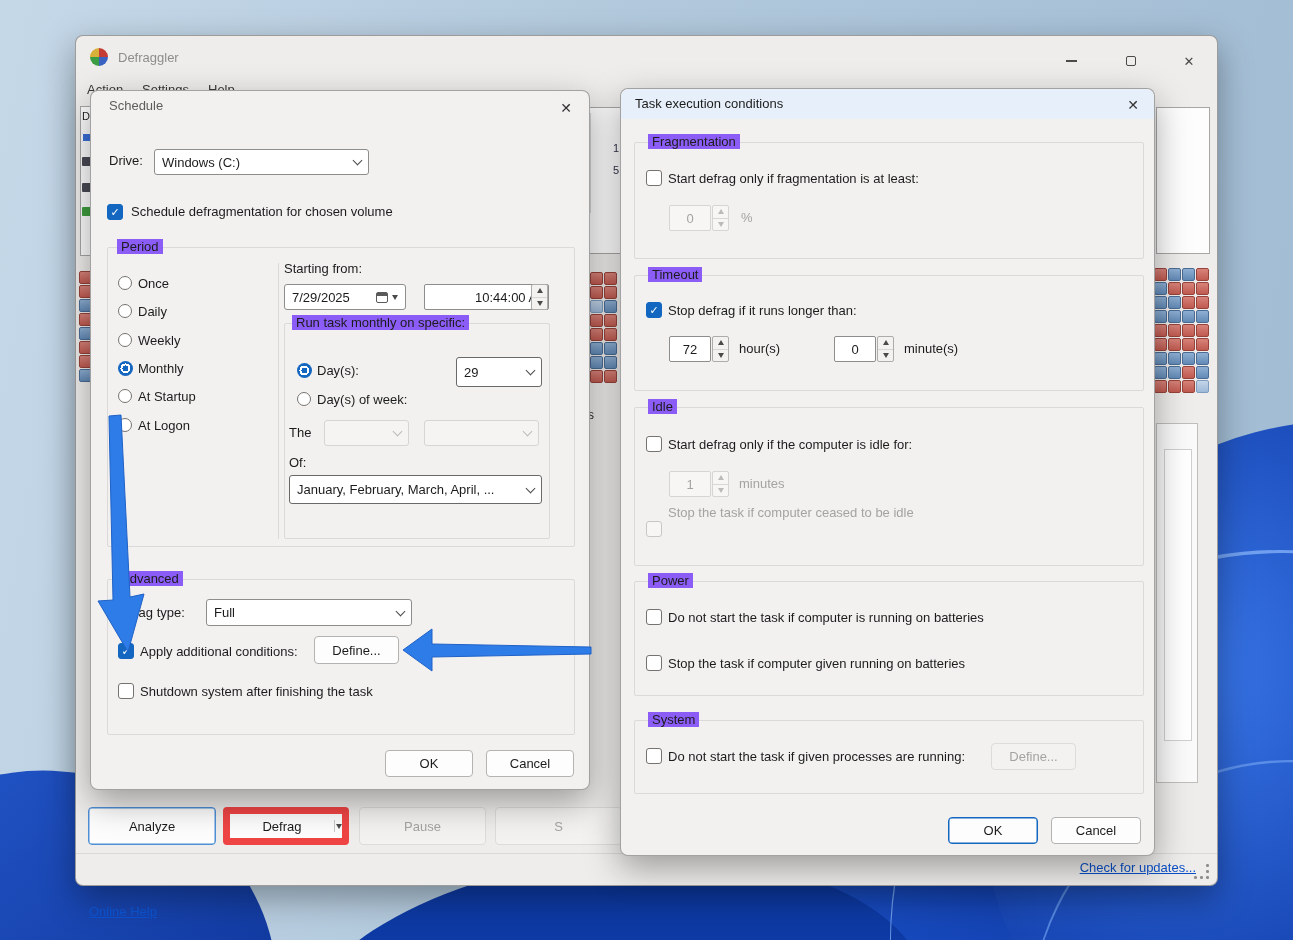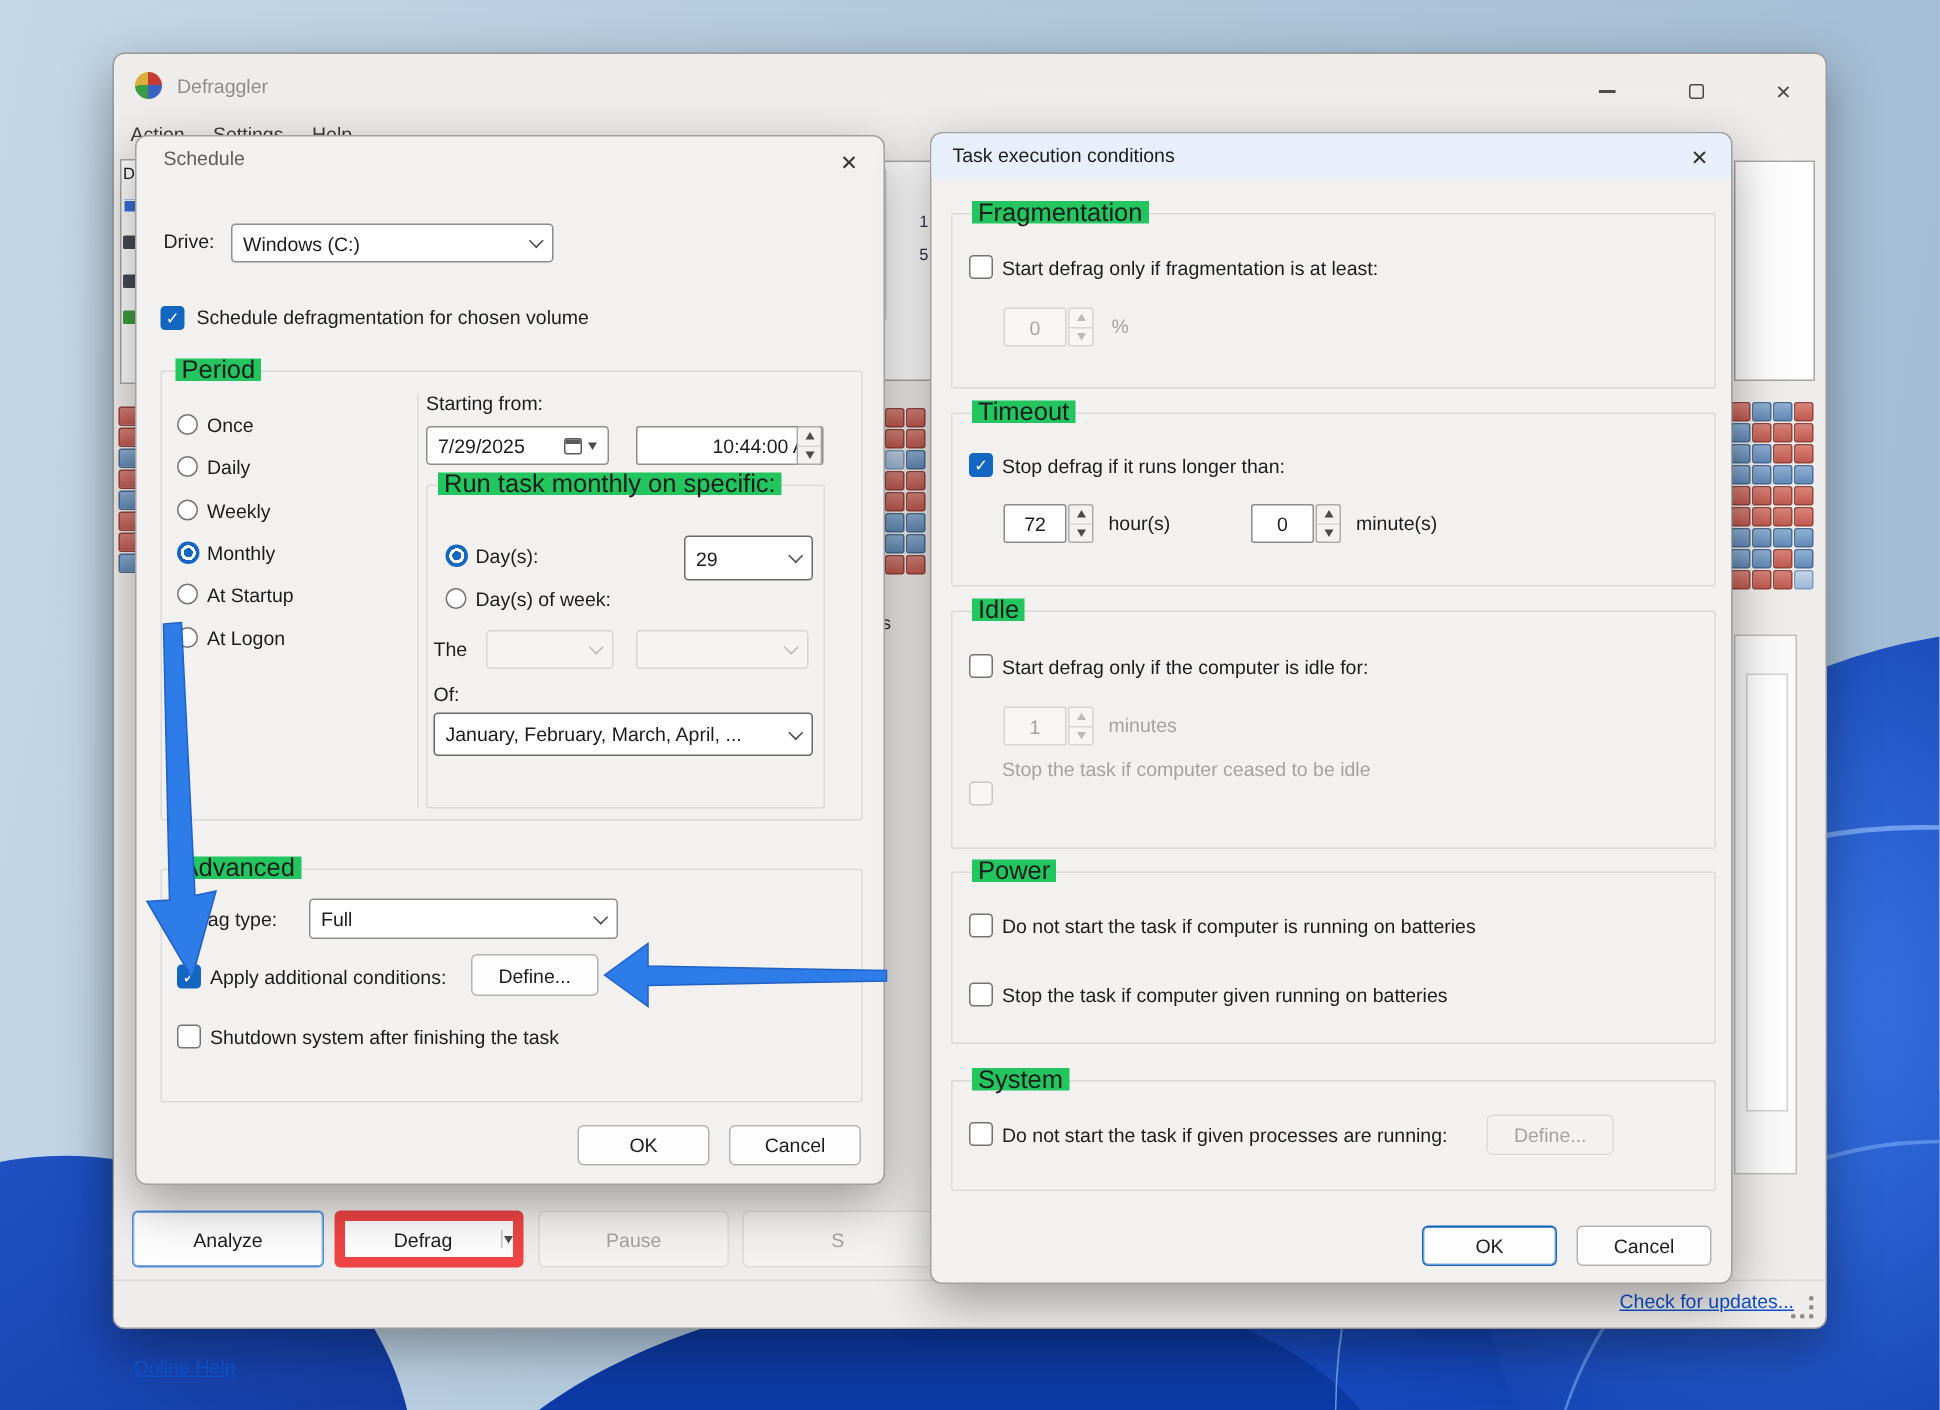--- a/index.html
+++ b/index.html
@@ -61,21 +61,21 @@
   .tri-d{width:0;height:0;border-left:3.5px solid transparent;border-right:3.5px solid transparent;border-top:5px solid #4a4a4a;}
   .spin.disabled{border-color:#d7d5d3;background:#f7f6f5;}
   .spin.disabled .tri-u{border-bottom-color:#bdbbb9;}
   .spin.disabled .tri-d{border-top-color:#bdbbb9;}
   .btn{position:absolute;background:#fdfdfd;border:1px solid #b5b3b1;border-radius:4px;display:flex;
       align-items:center;justify-content:center;font-size:13px;color:#1c1c1c;}
   .btn.primary{border-color:#1467c0;box-shadow:inset 0 0 0 .5px #1467c0;}
   .btn.blue-outline{border-color:#4f8fd6;box-shadow:inset 0 0 0 .5px #4f8fd6;}
   .btn.disabled{background:#f3f2f1;border-color:#deDCda;color:#a5a3a1;}
   .group{position:absolute;border:1px solid #dcdad8;border-radius:2px;}
-  .legend{position:absolute;font-size:17px;color:#1c1c1c;background:#22c55e;padding:0 4px;line-height:15px;}
+  .legend{position:absolute;font-size:13px;color:#1c1c1c;background:#8b5cf6;padding:0 4px;line-height:15px;}
   .link{position:absolute;font-size:13px;color:#0b50c8;text-decoration:underline;}
 
   
   .strip{position:absolute;display:grid;gap:1px;}
   .blk{width:13px;height:13px;border-radius:2px;border:1px solid;}
   .blk.r{background:linear-gradient(#d8837a,#c05a50);border-color:#96423a;}
   .blk.b{background:linear-gradient(#8fb0d4,#628ab6);border-color:#4a6c94;}
   .blk.lb{background:linear-gradient(#c4d5e8,#9db9d8);border-color:#7d9cbe;}
 
   .panel-frag{position:absolute;background:#fdfdfd;border:1px solid #a8a6a4;}

